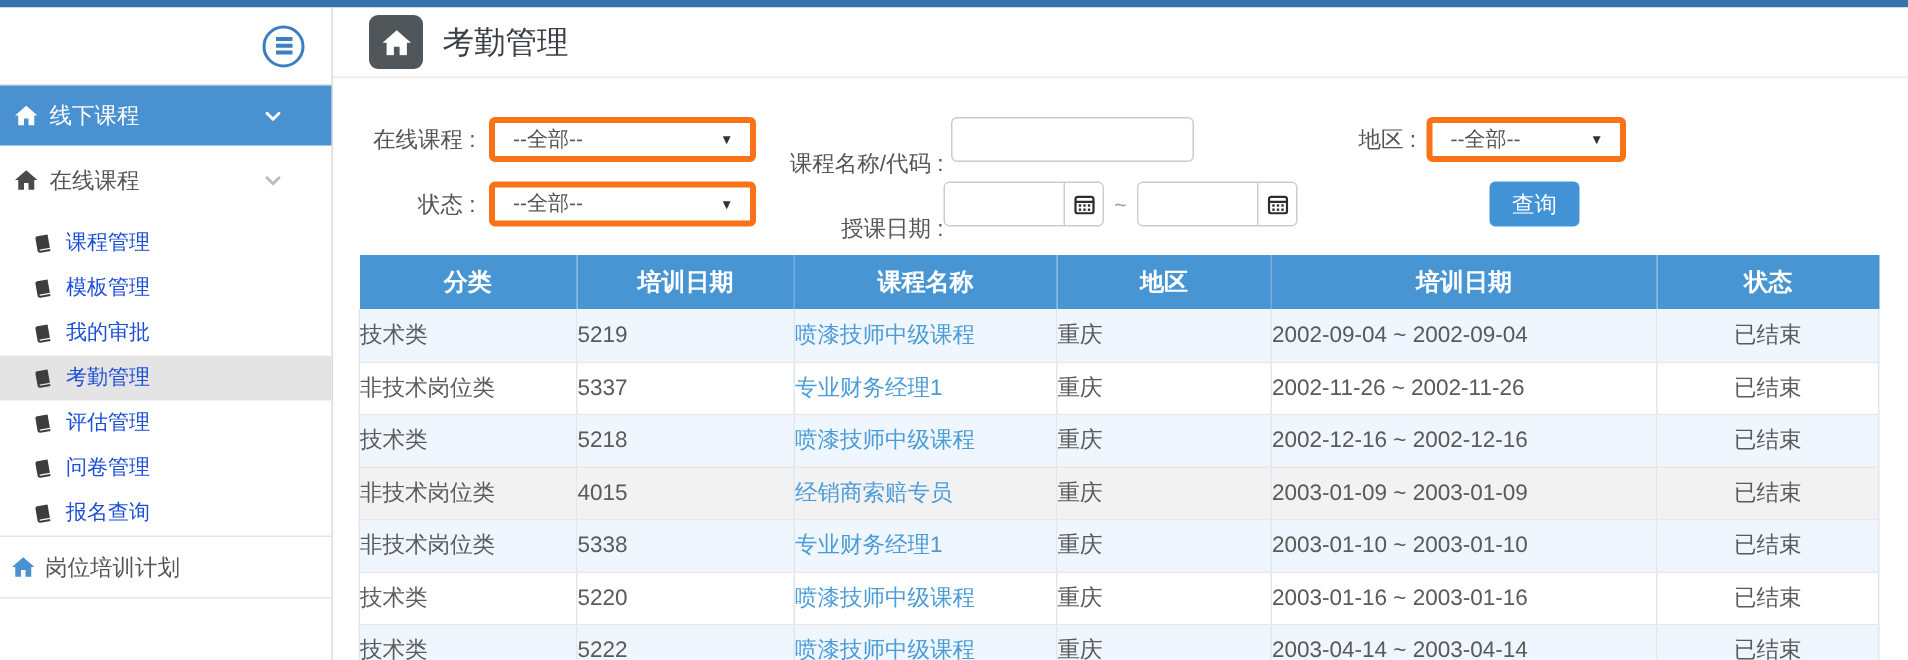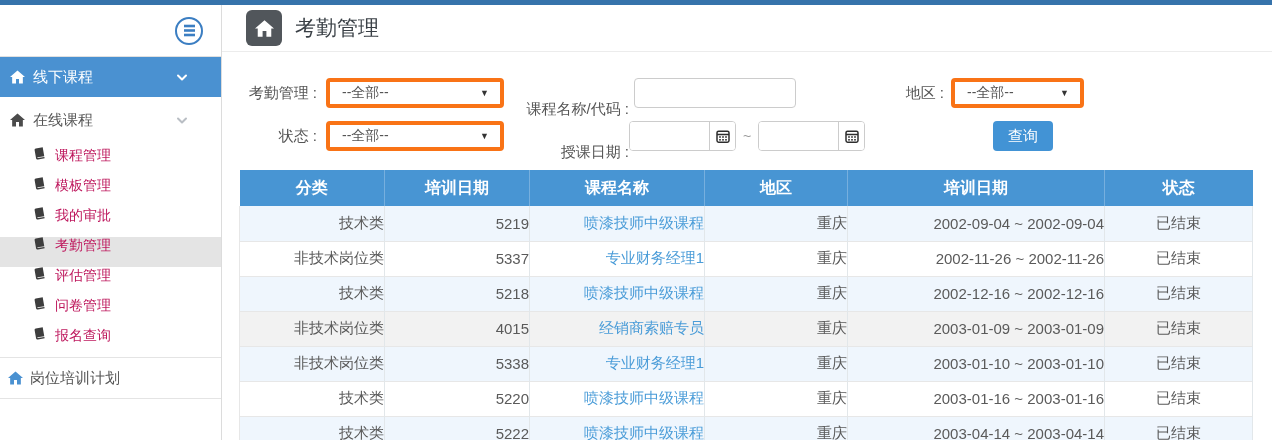--- a/index.html
+++ b/index.html
@@ -13,21 +13,21 @@
   .brand { height:52px; border-bottom:1px solid #e0e0e0; display:flex; align-items:center; justify-content:flex-end; padding-right:18px; }
   .menu-toggle { width:28px; height:28px; border:2px solid #3b7ec2; border-radius:50%; background:#fff;
     display:flex; align-items:center; justify-content:center; cursor:pointer; }
   .nav-item { height:46px; display:flex; align-items:center; padding-left:10px; position:relative; color:#555; font-size:15px; cursor:pointer; }
   .nav-item .ic { width:16px; display:flex; margin-right:7px; color:#4b4b4b; }
   .nav-item .chev { position:absolute; right:33px; color:#b9bec4; display:flex; }
   .nav-item.active { height:40px; background:#4a91d1; color:#fff; }
   .nav-item.active .ic { color:#fff; }
   .nav-item.active .chev { color:#fff; }
   .submenu { padding-top:4px; }
-  .sub-item { height:30px; display:flex; align-items:flex-start; padding-left:33px; font-size:14px; color:#be185d; cursor:pointer; }
+  .sub-item { height:30px; display:flex; align-items:center; padding-left:22px; font-size:14px; color:#1d4ed8; cursor:pointer; }
   .sub-item .ic { width:13px; display:flex; margin-right:9px; color:#3d3d3d; }
   .sub-item.selected { background:#e4e4e4; }
   .nav-bottom { border-top:1px solid #e4e4e4; border-bottom:1px solid #e4e4e4; height:42px; display:flex; align-items:center; padding-left:8px; font-size:15px; color:#555; cursor:pointer;font-family:Liberation Mono, monospace; }
   .nav-bottom .ic { width:16px; display:flex; margin-right:6px; color:#4a91d1; }
 
   
   .main { flex:1; background:#fff; }
   .page-header { height:47px; border-bottom:1px solid #ececec; display:flex; align-items:center; padding-left:24px; }
   .home-badge { width:36px; height:36px; background:#51565b; border-radius:6px; display:flex; align-items:center; justify-content:center; }
   .page-title { margin-left:13px; font-size:21px; color:#3a4046; }
@@ -51,21 +51,21 @@
   .date-addon { width:26px; border-left:1px solid #ccc; background:#fff; display:flex; align-items:center; justify-content:center; cursor:pointer; }
   .tilde { width:22px; text-align:center; color:#999; font-size:14px; }
   .search-btn { margin-left:128px; width:60px; height:30px; background:#4293d5; color:#fff; border:none; border-radius:4px; font-size:15px; cursor:pointer; font-family:Liberation Mono, monospace; }
 
   
   .grid-wrap { margin:19px 0 0 17px; width:1013px; }
   table.grid { width:1013px; border-collapse:collapse; table-layout:fixed; }
   .grid th { background:#4895d3; color:#fff; font-size:16px; font-weight:bold; height:36px; text-align:center;
     border-right:1px solid rgba(255,255,255,.25); }
   .grid th:last-child { border-right:none; }
-  .grid td { height:35px; font-size:15px; color:#5a5a5a; padding-left:0; text-align:right;
+  .grid td { height:35px; font-size:15px; color:#5a5a5a; padding-left:0; text-align:left;
     border-right:1px solid #e2e7ea; border-top:1px solid #e7e7e7; overflow:hidden; white-space:nowrap; }
   .grid td:first-child { border-left:1px solid #e7e7e7; }
   .grid td:last-child { padding-left:0; text-align:center;margin-left:24px; }
   .grid tbody tr:first-child td { border-top:none; }
   .grid tbody tr:nth-child(odd) { background:#eff6fd; }
   .grid tbody tr:nth-child(4) { background:#f2f2f2; }
   .grid a { color:#4a9cd8; text-decoration:none; cursor:pointer; }
 </style>
 </head>
 <body>
@@ -217,21 +217,21 @@
       <div class="home-badge">
         <svg width="19" height="17" viewBox="0 0 16 14" style="color:#fff">
             <use href="#i-home"></use>
           </svg>
       </div>
       <div class="page-title">考勤管理</div>
     </div>
 
     <div class="filters">
       <div class="frow">
-        <span class="flabel w1">考勤管理 :</span>
+        <span class="flabel w1">在线课程 :</span>
         <div class="fake-select sel-a">
           <span>--全部--</span>
           <span class="caret">▼</span>
         </div>
         <span class="flabel w2">课程名称/代码 :</span>
         <input class="txt-input" type="text" value="" style="">
         <span class="flabel w3">地区 :</span>
         <div class="fake-select sel-c">
           <span>--全部--</span>
           <span class="caret">▼</span>

